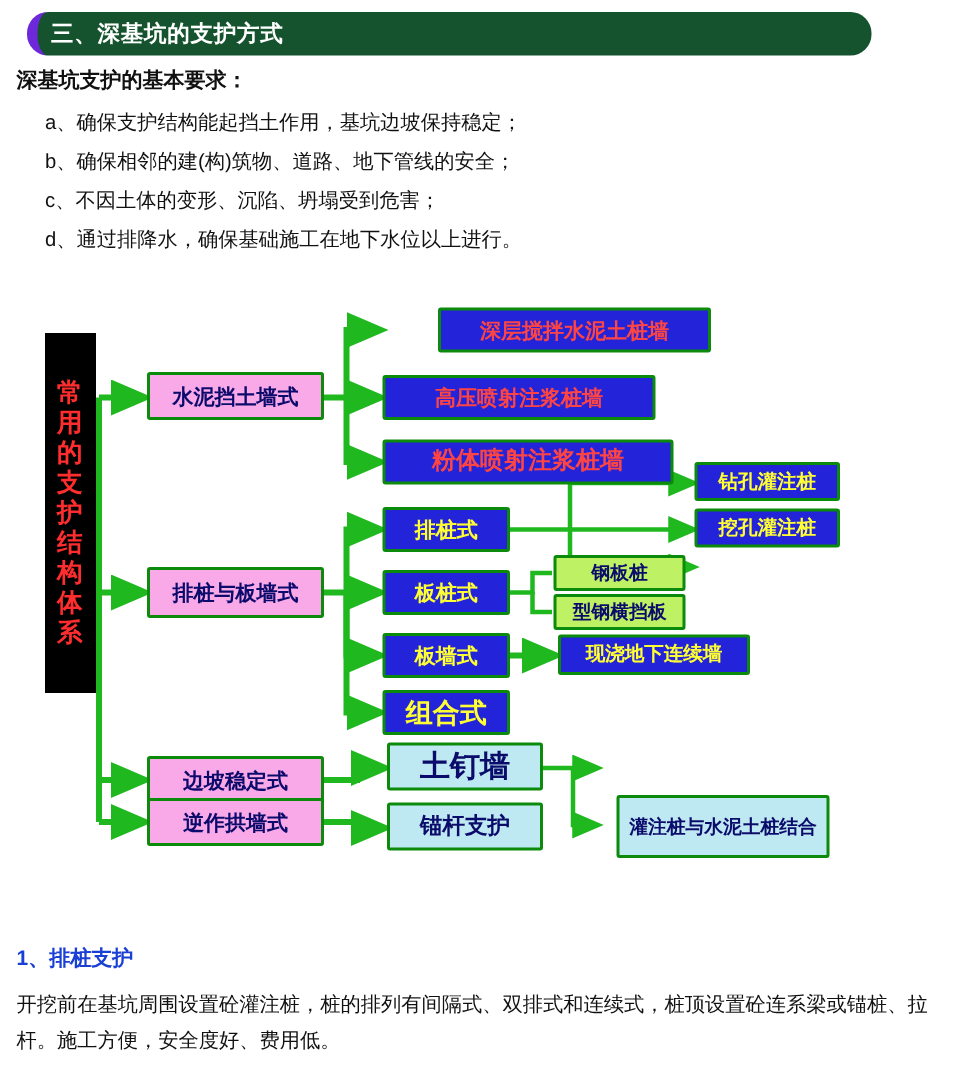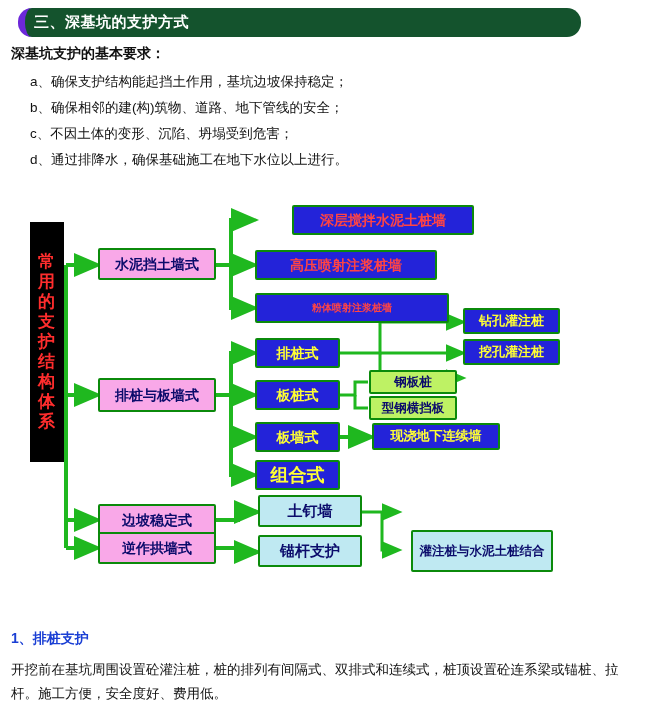--- a/index.html
+++ b/index.html
@@ -174,36 +174,36 @@
     <div class="node pink" style="left:98px;top:58px;width:118px;height:32px;font-size:14px;">水泥挡土墙式</div>
 
     <div class="node pink" style="left:98px;top:188px;width:118px;height:34px;font-size:14px;">排桩与板墙式</div>
 
     <div class="node pink" style="left:98px;top:314px;width:118px;height:32px;font-size:14px;">边坡稳定式</div>
 
     <div class="node pink" style="left:98px;top:342px;width:118px;height:32px;font-size:14px;">逆作拱墙式</div>
 
     <div class="node bluered" style="left:255px;top:15px;width:182px;height:30px;font-size:14px;margin-left:37px;">深层搅拌水泥土桩墙</div>
     <div class="node bluered" style="left:255px;top:60px;width:182px;height:30px;font-size:14px;">高压喷射注浆桩墙</div>
-    <div class="node bluered" style="left:255px;top:103px;width:194px;height:30px;font-size:10px;">粉体喷射注浆桩墙</div>
+    <div class="node bluered" style="left:255px;top:103px;width:194px;height:30px;font-size:16px;">粉体喷射注浆桩墙</div>
 
     <div class="node blue" style="left:255px;top:148px;width:85px;height:30px;font-size:14px;">排桩式</div>
     <div class="node blue" style="left:255px;top:190px;width:85px;height:30px;font-size:14px;">板桩式</div>
     <div class="node blue" style="left:255px;top:232px;width:85px;height:30px;font-size:14px;">板墙式</div>
     <div class="node blue" style="left:255px;top:270px;width:85px;height:30px;font-size:18px;">组合式</div>
 
     <div class="node blue" style="left:463px;top:118px;width:97px;height:26px;font-size:13px;">钻孔灌注桩</div>
     <div class="node blue" style="left:463px;top:149px;width:97px;height:26px;font-size:13px;">挖孔灌注桩</div>
 
     <div class="node white" style="left:369px;top:180px;width:88px;height:24px;font-size:12.5px;">钢板桩</div>
     <div class="node white" style="left:369px;top:206px;width:88px;height:24px;font-size:12.5px;">型钢横挡板</div>
 
     <div class="node blue" style="left:372px;top:233px;width:128px;height:27px;font-size:13px;">现浇地下连续墙</div>
 
-    <div class="node cyan" style="left:258px;top:305px;width:104px;height:32px;font-size:15px;">土钉墙</div>
+    <div class="node cyan" style="left:258px;top:305px;width:104px;height:32px;font-size:20px;">土钉墙</div>
     <div class="node cyan" style="left:258px;top:345px;width:104px;height:32px;font-size:15px;text-align:center;">锚杆支护</div>
 
     <div class="node cyan" style="left:411px;top:340px;width:142px;height:42px;font-size:12.5px;flex-direction:row;">
       <span>灌注桩与</span>
       <span>水泥土桩结合</span>
     </div>
 
   </div>
 
   <div class="sec-title">1、排桩支护</div>

